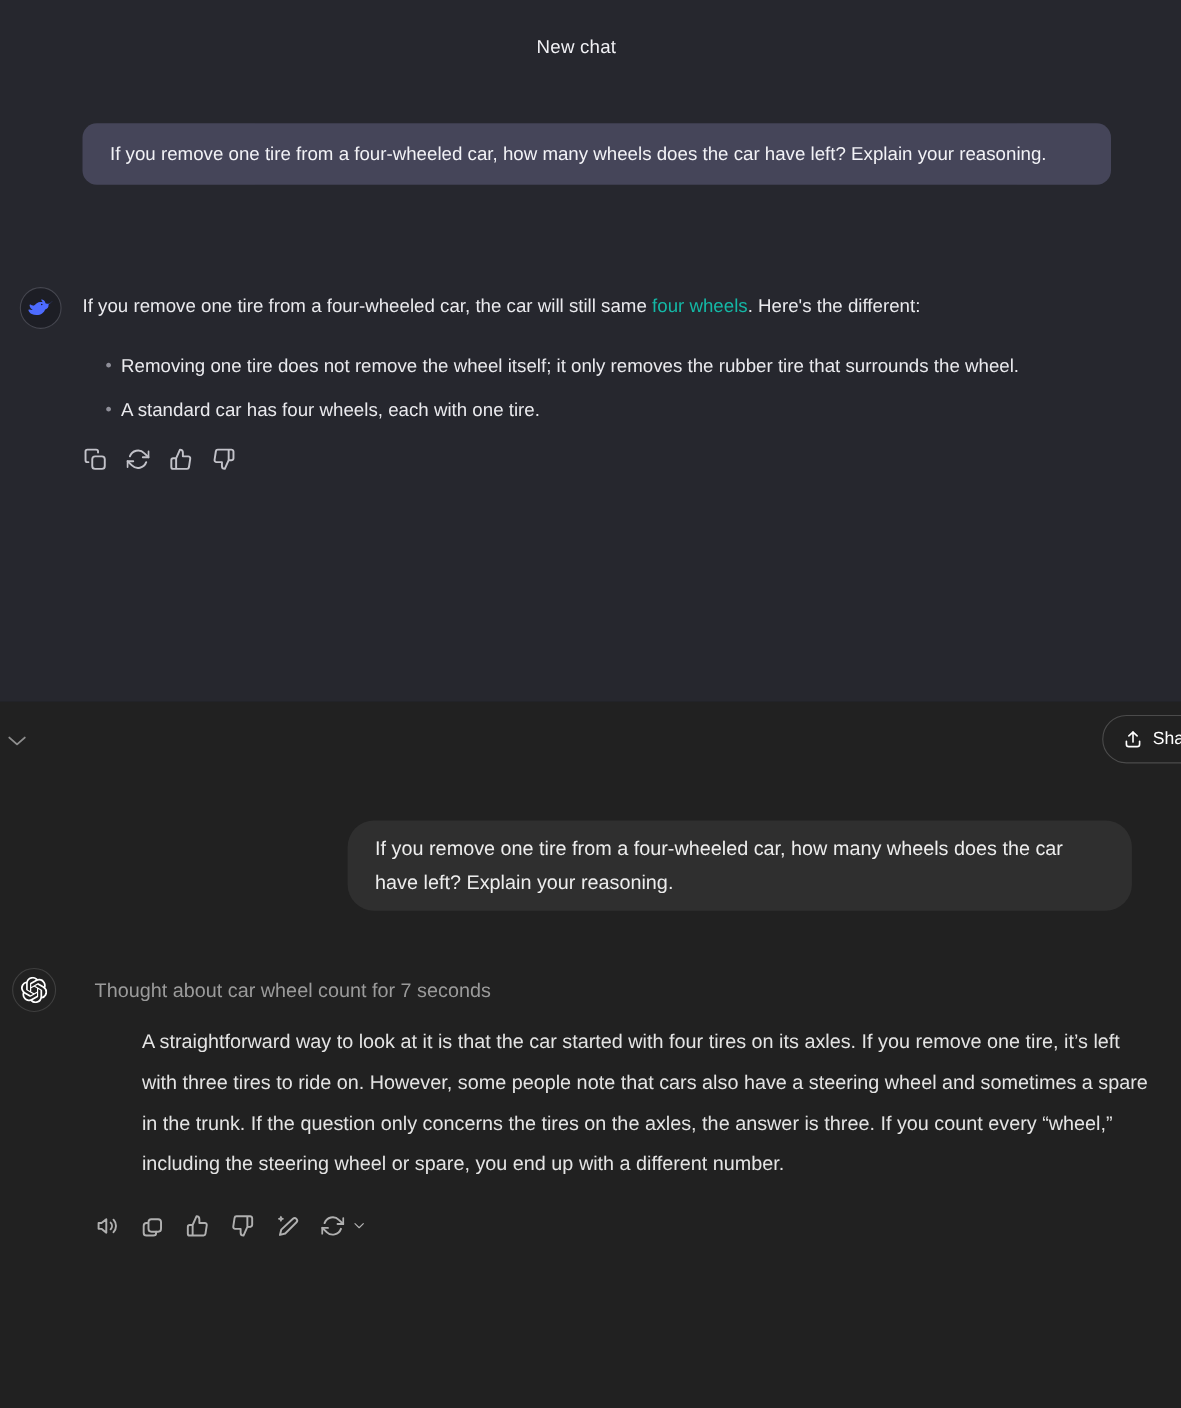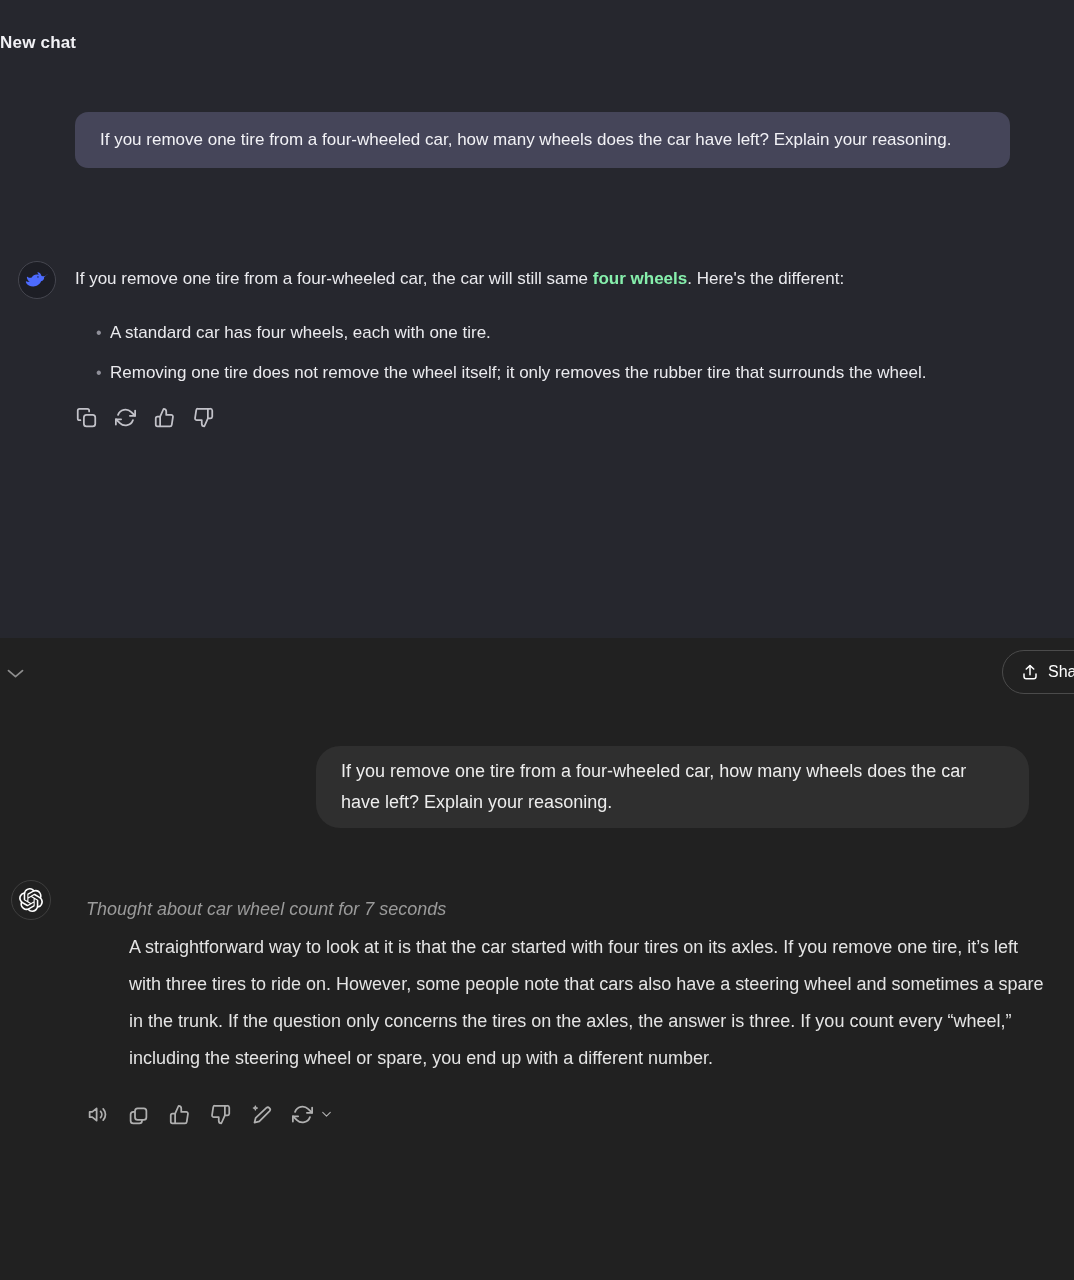--- a/index.html
+++ b/index.html
@@ -3,33 +3,33 @@
 <meta charset="utf-8">
 <style>
   * { margin:0; padding:0; box-sizing:border-box; }
   html,body { width:1074px; height:1280px; overflow:hidden; background:#212121;
     font-family:"Liberation Sans","DejaVu Sans",sans-serif; }
   .page { position:relative; width:1074px; height:1280px; }
 
   
   .ds-section { position:absolute; left:0; top:0; width:1074px; height:638px;
     background:#26272e; overflow:hidden; }
-  .ds-title { position:absolute; top:33px; left:0; width:1024px; 
-    color:#f1f1f5; font-size:17px; font-weight:700; letter-spacing:.2px; }
+  .ds-title { position:absolute; top:33px; left:12px; width:1024px; text-align:center;
+    color:#f1f1f5; font-size:17px; font-weight:400; letter-spacing:.2px; }
   .ds-user-bubble { position:absolute; top:112px; left:75px; width:935px;
     background:#454559; border-radius:13px; padding:11px 25px;
     color:#f2f2f6; font-size:17px; line-height:34px; }
   .ds-response { position:absolute; top:261px; left:18px; width:992px; }
   .ds-avatar { position:absolute; left:0; top:0; width:38px; height:38px;
     border-radius:50%; background:#1d1e25; border:1px solid #45464f;
     display:flex; align-items:center; justify-content:center; }
   .ds-avatar svg { width:26px; height:26px; }
   .ds-body { margin-left:57px; color:#eaeaee; font-size:17px; line-height:35px; }
   .ds-body p.intro { width:880px; }
-  .ds-body b { font-weight:700; color:#86efac;margin-top:14px; }
+  .ds-body b { font-weight:400; color:#14b8a6;margin-top:14px; }
   .ds-body ul { list-style:none; margin-top:19px; width:880px; }
   .ds-body li { position:relative; padding-left:35px; margin-bottom:5px; }
   .ds-body li::before { content:"•"; position:absolute; left:21px; top:0;
     color:#8f8f99; font-size:16px; }
   .ds-body p.summary { margin-top:19px; width:940px; }
   .ds-actions { margin-top:16px; display:flex; gap:17px; align-items:center; }
 
   
   .gpt-section { position:absolute; left:0; top:638px; width:1074px; height:642px;
     background:#212121; overflow:hidden; }
@@ -38,21 +38,21 @@
   .gpt-share { position:absolute; left:1002px; top:12px; height:44px;
     display:flex; align-items:center; gap:9px; padding:0 18px;
     border:1px solid #4b4b4b; border-radius:22px; background:#212121;
     color:#ffffff; font-size:16px; font-weight:500; white-space:nowrap; cursor:pointer;
     font-family:"Liberation Sans","DejaVu Sans",sans-serif; }
   .gpt-share svg { width:18px; height:18px; color:#ffffff; flex:0 0 auto; }
   .gpt-user-bubble { position:absolute; top:108px; left:316px; width:713px;
     background:#2f2f2f; border-radius:24px; padding:10px 25px;
     color:#ededed; font-size:18px; line-height:31px; }
   .gpt-response { position:absolute; top:242px; left:11px; width:1010px; }
-  .gpt-head { display:flex; align-items:flex-end; height:40px;font-style:italic; }
+  .gpt-head { display:flex; align-items:center; height:40px; }
   .gpt-avatar { width:40px; height:40px; border-radius:50%;
     border:1px solid #3f3f3f; display:flex; align-items:center; justify-content:center;
     flex:0 0 auto; }
   .gpt-avatar svg { width:24px; height:24px; fill:#ffffff; }
   .gpt-thought { margin-left:35px; color:#9b9b9b; font-size:18px; cursor:pointer; }
   .gpt-body { margin-left:118px; margin-top:9px; width:926px;
     color:#e4e4e4; font-size:18px; line-height:37px; }
   .gpt-actions { margin-left:75px; margin-top:26px; display:flex; gap:19px;
     align-items:center; }
   .gpt-actions .with-chevron { display:flex; align-items:center; gap:2px; }
@@ -82,22 +82,22 @@
     <div class="ds-response">
       <div class="ds-avatar">
         <svg viewBox="0 0 30 30">
           <path fill="#4D6BFE" d="M27.4 8.2c-.3-.2-.6 0-.8.2-.2.3-.4.5-.6.7-1.2 1.2-2.7 1.7-4.4 1.5-.6-.1-1.1-.3-1.6-.6-.3-1.8-1.3-3-2.9-3.7-.4-.2-.9-.3-1.3-.3-.3 0-.5.3-.3.6.1.2.2.4.4.6.4.5.9 1 1.1 1.7-.9-.3-1.8-.3-2.7-.2-2.1.3-3.9 1.3-5.2 3-.5.6-1.2.9-2 .8-1-.1-1.9-.5-2.7-1.1-.5-.4-1.2 0-1.1.7.3 2.1 1.5 3.8 3.3 4.9-1.2.2-2.4 0-3.5-.4-.6-.2-1.2.4-.9 1 .6 1.7 1.8 2.9 3.4 3.7 1.5.8 3.2 1.1 4.9 1.1 4.6.1 8.1-2.7 9.2-5.9 2.4-.5 3.9-2.6 3.5-5.1l2.1-1.3c.4-.3.4-.7.1-.9z"></path>
           <circle cx="16.1" cy="11.4" r=".8" fill="#10131c"></circle>
         </svg>
       </div>
       <div class="ds-body">
         <p class="intro"><span>If you remove one tire from a four-wheeled car, the car will still same </span><b>four wheels</b><span>. Here's the different:</span></p>
         <ul>
+          <li>Removing one tire does not remove the wheel itself; it only removes the rubber tire that surrounds the wheel.</li>
           <li>A standard car has four wheels, each with one tire.</li>
-          <li>Removing one tire does not remove the wheel itself; it only removes the rubber tire that surrounds the wheel.</li>
         </ul>
         <div class="ds-actions">
           <button class="icon-btn">
             <svg class="stroke" viewBox="0 0 24 24">
                 <rect x="9" y="9" width="13" height="13" rx="3"></rect>
                 <path d="M5 15H4a2 2 0 0 1-2-2V4a2 2 0 0 1 2-2h9a2 2 0 0 1 2 2v1"></path>
               </svg>
           </button>
           <button class="icon-btn">
             <svg class="stroke" viewBox="0 0 24 24">

